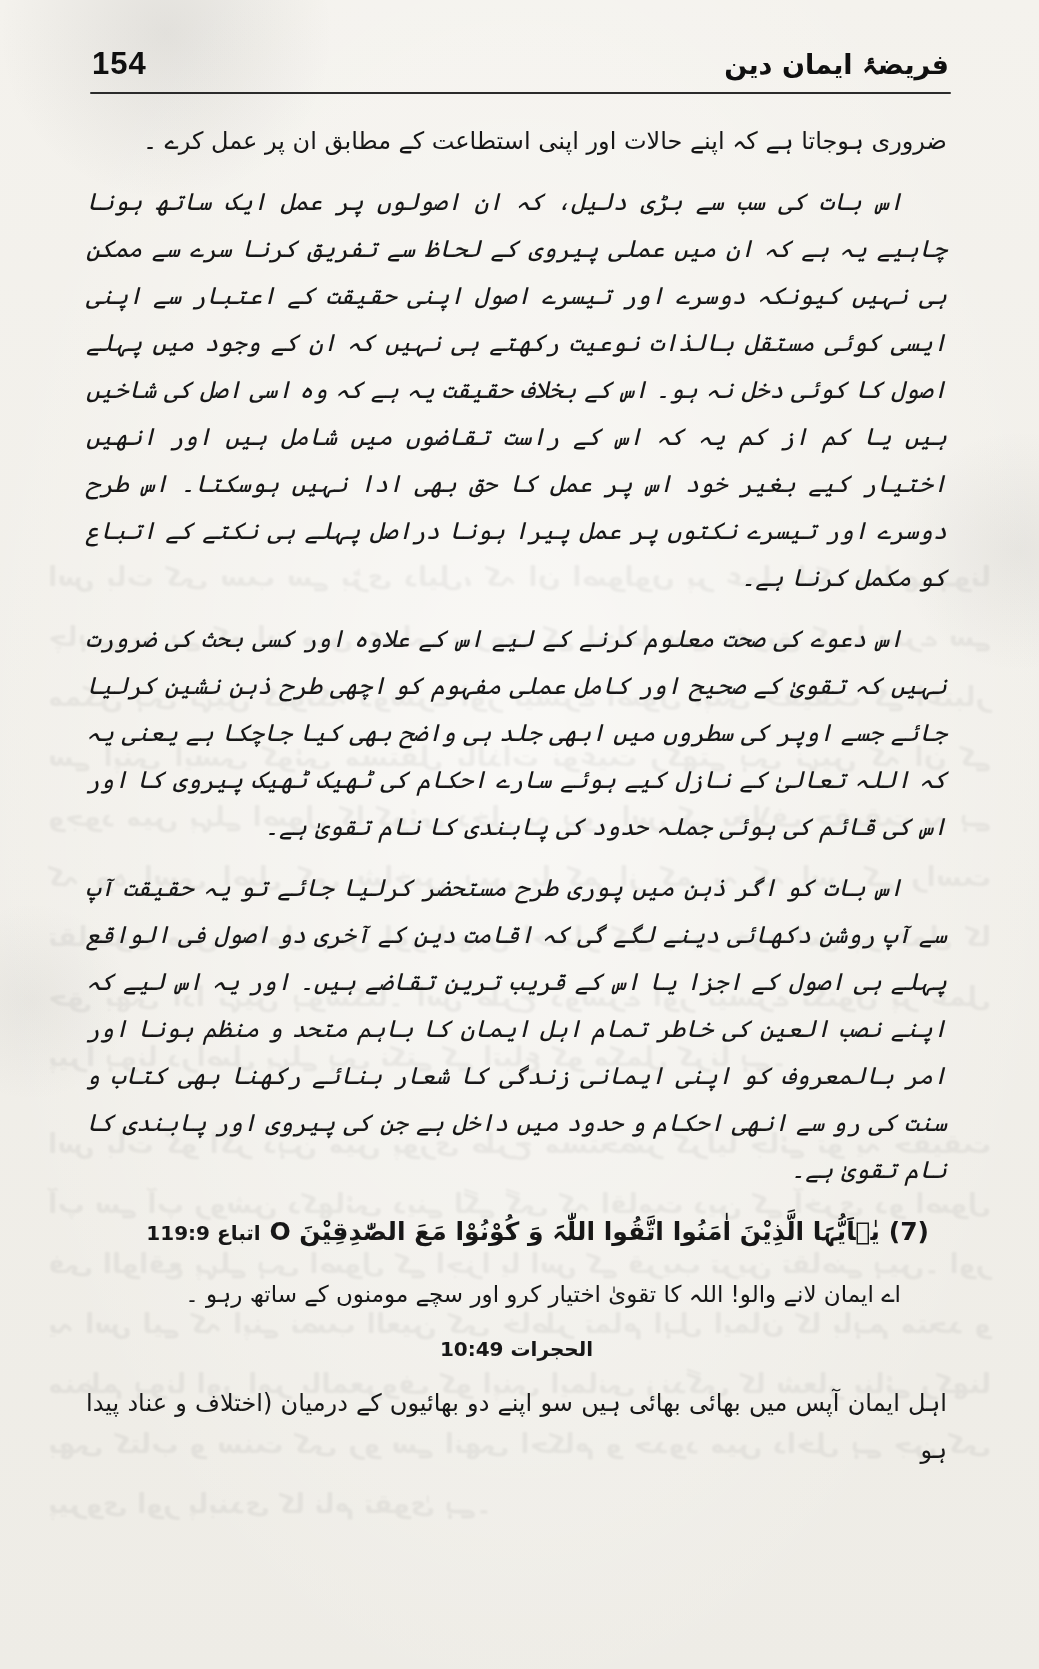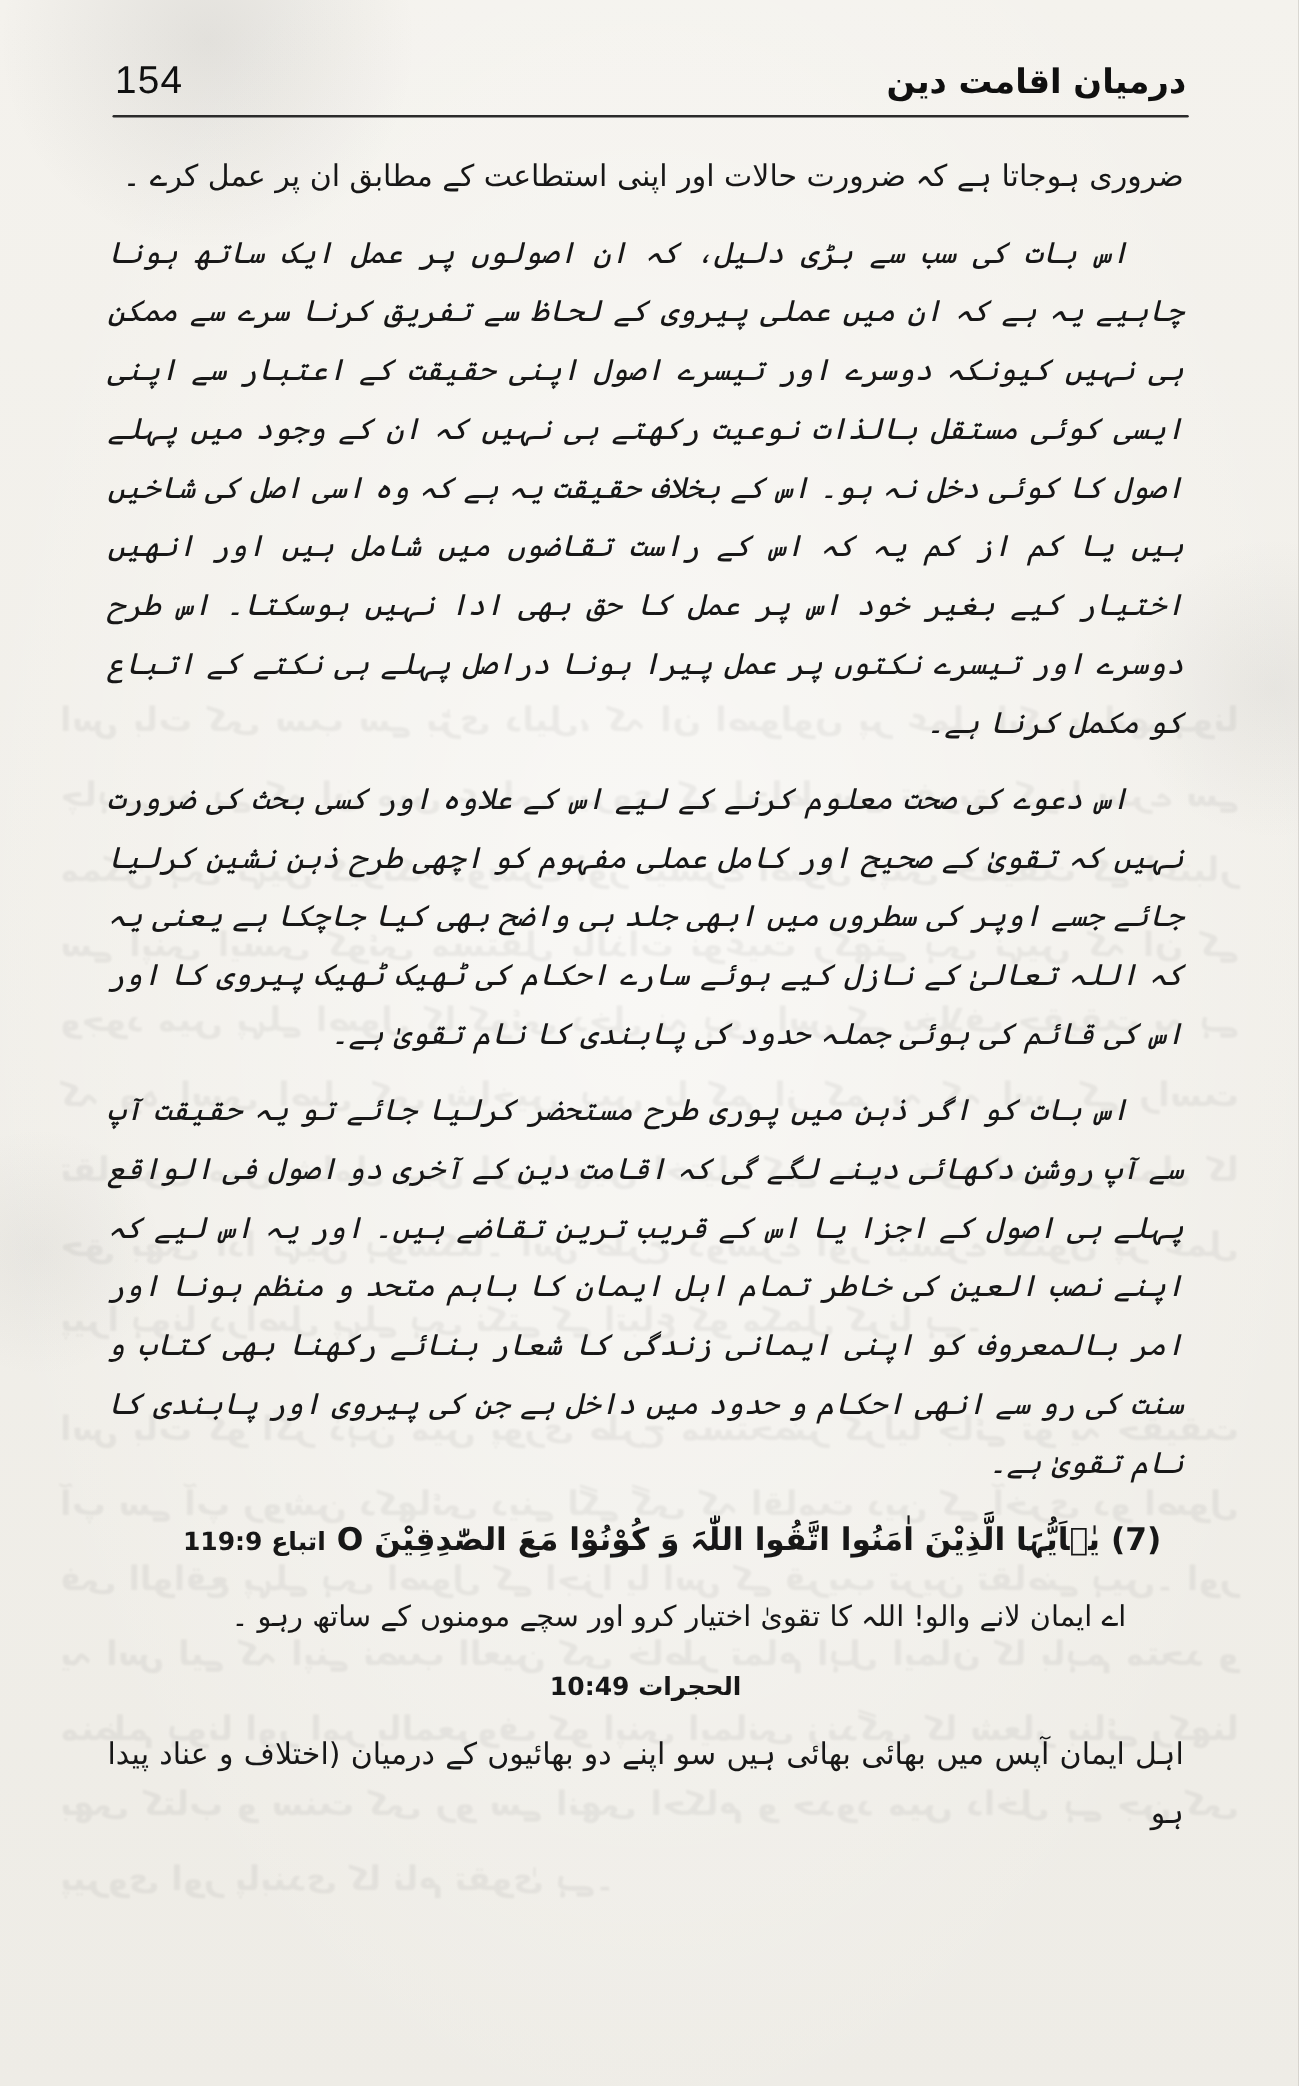--- a/index.html
+++ b/index.html
@@ -33,21 +33,21 @@
     color: #000;
     pointer-events: none;
   }
   .page-header {
     position: relative; z-index: 1;
     display: flex; justify-content: space-between; align-items: baseline;
     margin: 46px 90px 0 92px;
   }
   .page-number {
     font-family: "Liberation Sans", sans-serif;
-    font-weight: 400; font-size: 31px; letter-spacing: 1px; color: #101010;
+    font-weight: 700; font-size: 31px; letter-spacing: 1px; color: #101010;
   }
   .book-title {
     direction: rtl;
     font-size: 27px; font-weight: 700; color: #101010;
   }
   .header-rule {
     position: relative; z-index: 1;
     height: 2px; background: #2b2b2b;
     margin: 10px 88px 0 90px;
     border-radius: 1px;
@@ -90,28 +90,28 @@
 
 <div class="page">
 
   <div class="ghost" aria-hidden="true">
     <p>اس بات کی سب سے بڑی دلیل، کہ ان اصولوں پر عمل ایک ساتھ ہونا چاہیے یہ ہے کہ ان میں عملی پیروی کے لحاظ سے تفریق کرنا سرے سے ممکن ہی نہیں کیونکہ دوسرے اور تیسرے اصول اپنی حقیقت کے اعتبار سے اپنی ایسی کوئی مستقل بالذات نوعیت رکھتے ہی نہیں کہ ان کے وجود میں پہلے اصول کا کوئی دخل نہ ہو۔ اس کے بخلاف حقیقت یہ ہے کہ وہ اسی اصل کی شاخیں ہیں یا کم از کم یہ کہ اس کے راست تقاضوں میں شامل ہیں اور انھیں اختیار کیے بغیر خود اس پر عمل کا حق بھی ادا نہیں ہوسکتا۔ اس طرح دوسرے اور تیسرے نکتوں پر عمل پیرا ہونا دراصل پہلے ہی نکتے کے اتباع کو مکمل کرنا ہے۔</p>
     <p>اس بات کو اگر ذہن میں پوری طرح مستحضر کرلیا جائے تو یہ حقیقت آپ سے آپ روشن دکھائی دینے لگے گی کہ اقامت دین کے آخری دو اصول فی الواقع پہلے ہی اصول کے اجزا یا اس کے قریب ترین تقاضے ہیں۔ اور یہ اس لیے کہ اپنے نصب العین کی خاطر تمام اہل ایمان کا باہم متحد و منظم ہونا اور امر بالمعروف کو اپنی ایمانی زندگی کا شعار بنائے رکھنا بھی کتاب و سنت کی رو سے انھی احکام و حدود میں داخل ہے جن کی پیروی اور پابندی کا نام تقویٰ ہے۔</p>
   </div>
 
   <header class="page-header">
     <span class="page-number">154</span>
-    <span class="book-title">درمیان اقامت دین</span>
+    <span class="book-title">فریضۂ ایمان دین</span>
   </header>
 
   <div class="header-rule"></div>
 
   <main class="page-body">
 
-    <p>ضروری ہوجاتا ہے کہ ضرورت حالات اور اپنی استطاعت کے مطابق ان پر عمل کرے ۔</p>
+    <p>ضروری ہوجاتا ہے کہ اپنے حالات اور اپنی استطاعت کے مطابق ان پر عمل کرے ۔</p>
 
     <p class="indent">اس بات کی سب سے بڑی دلیل، کہ ان اصولوں پر عمل ایک ساتھ ہونا چاہیے یہ ہے کہ ان میں عملی پیروی کے لحاظ سے تفریق کرنا سرے سے ممکن ہی نہیں کیونکہ دوسرے اور تیسرے اصول اپنی حقیقت کے اعتبار سے اپنی ایسی کوئی مستقل بالذات نوعیت رکھتے ہی نہیں کہ ان کے وجود میں پہلے اصول کا کوئی دخل نہ ہو۔ اس کے بخلاف حقیقت یہ ہے کہ وہ اسی اصل کی شاخیں ہیں یا کم از کم یہ کہ اس کے راست تقاضوں میں شامل ہیں اور انھیں اختیار کیے بغیر خود اس پر عمل کا حق بھی ادا نہیں ہوسکتا۔ اس طرح دوسرے اور تیسرے نکتوں پر عمل پیرا ہونا دراصل پہلے ہی نکتے کے اتباع کو مکمل کرنا ہے۔</p>
 
     <p class="indent">اس دعوے کی صحت معلوم کرنے کے لیے اس کے علاوہ اور کسی بحث کی ضرورت نہیں کہ تقویٰ کے صحیح اور کامل عملی مفہوم کو اچھی طرح ذہن نشین کرلیا جائے جسے اوپر کی سطروں میں ابھی جلد ہی واضح بھی کیا جاچکا ہے یعنی یہ کہ اللہ تعالیٰ کے نازل کیے ہوئے سارے احکام کی ٹھیک ٹھیک پیروی کا اور اس کی قائم کی ہوئی جملہ حدود کی پابندی کا نام تقویٰ ہے۔</p>
 
     <p class="indent">اس بات کو اگر ذہن میں پوری طرح مستحضر کرلیا جائے تو یہ حقیقت آپ سے آپ روشن دکھائی دینے لگے گی کہ اقامت دین کے آخری دو اصول فی الواقع پہلے ہی اصول کے اجزا یا اس کے قریب ترین تقاضے ہیں۔ اور یہ اس لیے کہ اپنے نصب العین کی خاطر تمام اہل ایمان کا باہم متحد و منظم ہونا اور امر بالمعروف کو اپنی ایمانی زندگی کا شعار بنائے رکھنا بھی کتاب و سنت کی رو سے انھی احکام و حدود میں داخل ہے جن کی پیروی اور پابندی کا نام تقویٰ ہے۔</p>
 
 
     <p class="verse">
       <span>(7) یٰۤاَیُّہَا الَّذِیْنَ اٰمَنُوا اتَّقُوا اللّٰہَ وَ کُوْنُوْا مَعَ الصّٰدِقِیْنَ O</span>

